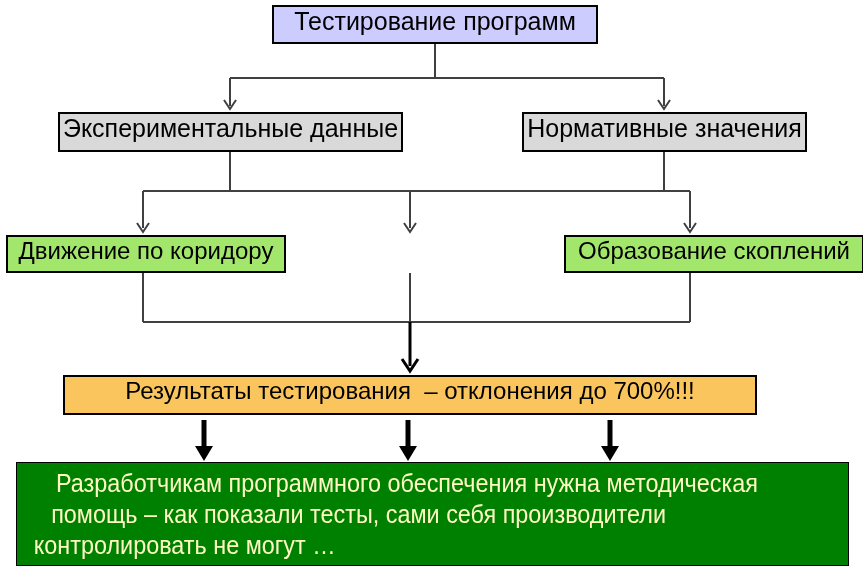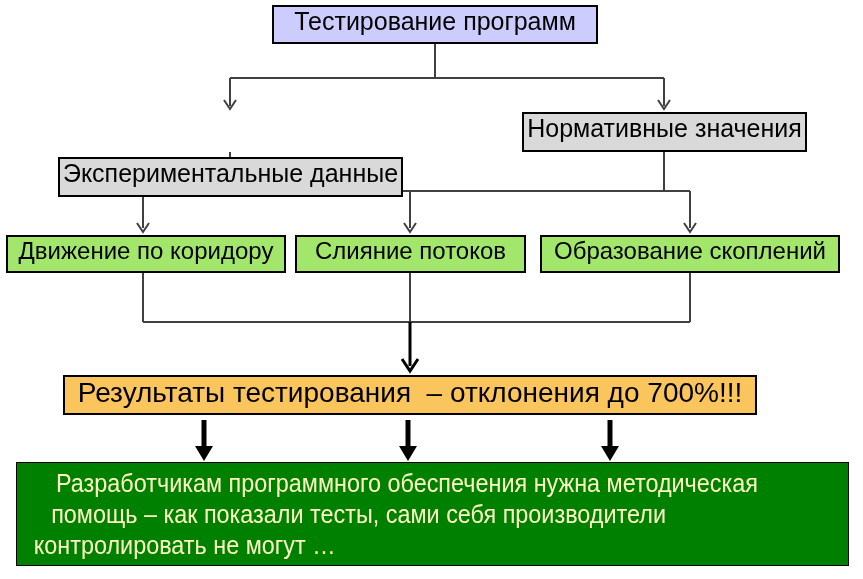--- a/index.html
+++ b/index.html
@@ -22,26 +22,26 @@
     box-sizing: border-box;
     border: 2px solid #000;
     display: flex;
     align-items: flex-start;
     justify-content: center;
     text-align: center;
     color: #000;
     white-space: nowrap;
   }
   .title-box    { left:272px; top:5px;   width:326px; height:39px;  background:var(--title-fill);    font-size:25px; }
-  .source-left  { left:58px;  top:112px; width:345px; height:40px;  background:var(--source-fill);   font-size:25px;margin-top:45px; }
+  .source-left  { left:58px;  top:112px; width:345px; height:40px;  background:var(--source-fill);   font-size:25px; }
   .source-right { left:522px; top:112px; width:285px; height:40px;  background:var(--source-fill);   font-size:25px; }
   .scenario-a   { left:6px;   top:235px; width:280px; height:38px;  background:var(--scenario-fill); font-size:24px; }
   .scenario-b   { left:295px; top:235px; width:231px; height:38px;  background:var(--scenario-fill); font-size:24px; }
-  .scenario-c   { left:540px; top:235px; width:300px; height:38px;  background:var(--scenario-fill); font-size:24px; }
-  .result-box   { left:63px;  top:375px; width:694px; height:40px;  background:var(--result-fill);   font-size:28px; }
+  .scenario-c   { left:564px; top:235px; width:300px; height:38px;  background:var(--scenario-fill); font-size:24px; }
+  .result-box   { left:63px;  top:375px; width:694px; height:40px;  background:var(--result-fill);   font-size:24px; }
   .conclusion-box {
     left:16px; top:462px; width:833px; height:104px;
     background:var(--conclusion-fill);
     border:1px solid #000;
     color:#fef9c3;
     font-size:26px;
     line-height:31px;
     flex-direction:column;
   }
   .conclusion-box .line {
@@ -108,23 +108,20 @@
   </div>
 
   <div class="box scenario-a">
     <span>Движение по коридору</span>
   </div>
 
   <div class="box source-right">
     <span>Нормативные значения</span>
   </div>
 
-  <div class="box scenario-b">
-    <span>Слияние потоков</span>
-  </div>
 
   <div class="box scenario-c">
     <span>Образование скоплений</span>
   </div>
 
   <div class="box result-box">
     <span>Результаты тестирования &nbsp;– отклонения до 700%!!!</span>
   </div>
 
   <div class="box conclusion-box">

